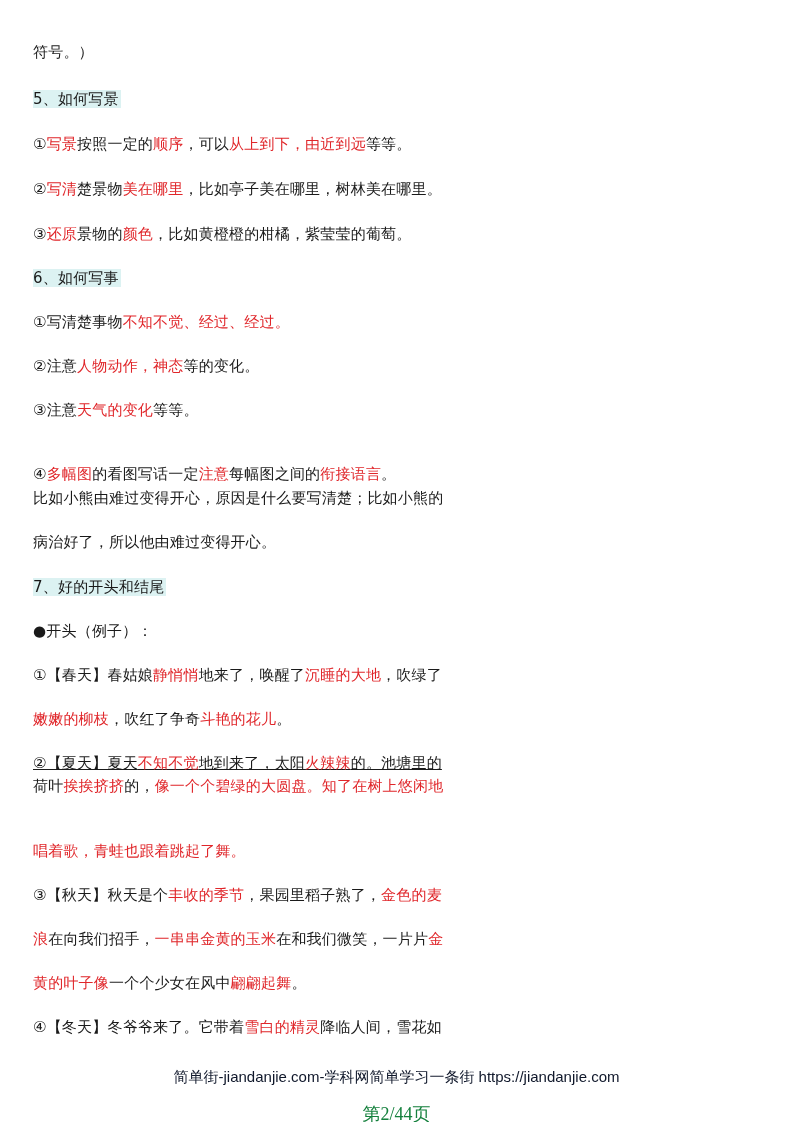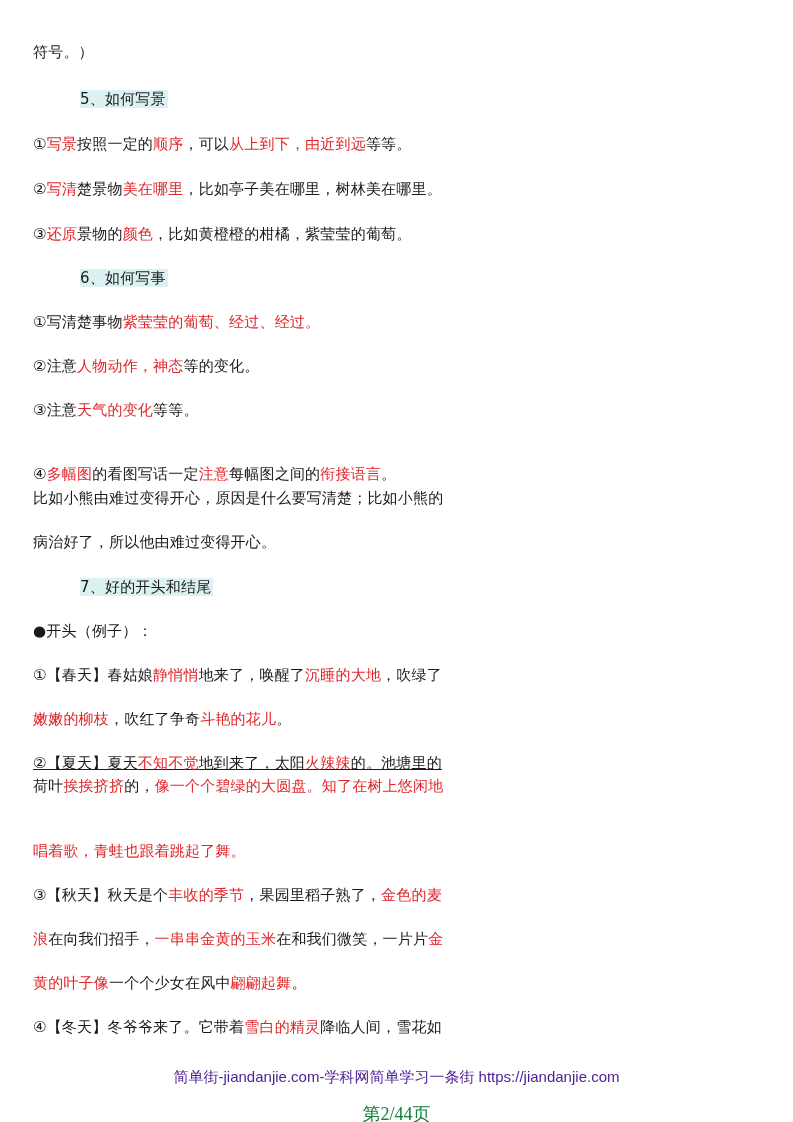--- a/index.html
+++ b/index.html
@@ -8,43 +8,43 @@
     font-family: "DejaVu Sans", "Liberation Sans", sans-serif;
     color: #1a1a1a;
   }
   .page { position: absolute; left: 33px; top: 0; width: 730px; }
   .line {
     position: absolute; left: 0; white-space: nowrap;
     font-size: 15px; line-height: 44px; height: 44px;
     letter-spacing: 0.2px;
   }
   .heading {
-    background: #dcf2f2; padding: 0 2px 0 0; margin-left: 47px;
+    background: #dcf2f2; padding: 0 2px 0 0;
   }
   .red { color: #e0262a; }
   .footer-site {
     position: absolute; left: 0; width: 793px; top: 1068px; text-align: center;
-    font-size: 15px; color: #4c1d95; font-family: "Liberation Sans", sans-serif;
+    font-size: 15px; color: #0f172a; font-family: "Liberation Sans", sans-serif;
   }
   .footer-page {
     position: absolute; left: 0; width: 793px; top: 1102px; text-align: center;
     font-size: 18px; color: #15803d; font-family: "Liberation Serif", serif;
   }
 </style>
 </head>
 <body>
 
 <div class="page" id="page">
     <div class="line" style="top: 30px;"><span><span>符号。）</span></span></div>
     <div class="line" style="top: 77px;"><span class="heading"><span>5、如何写景</span></span></div>
     <div class="line" style="top: 122px;"><span><span>①</span><span class="red">写景</span><span>按照一定的</span><span class="red">顺序</span><span>，可以</span><span class="red">从上到下，由近到远</span><span>等等。</span></span></div>
     <div class="line" style="top: 167px;"><span><span>②</span><span class="red">写清</span><span>楚景物</span><span class="red">美在哪里</span><span>，比如亭子美在哪里，树林美在哪里。</span></span></div>
     <div class="line" style="top: 212px;"><span><span>③</span><span class="red">还原</span><span>景物的</span><span class="red">颜色</span><span>，比如黄橙橙的柑橘，紫莹莹的葡萄。</span></span></div>
     <div class="line" style="top: 256px;"><span class="heading"><span>6、如何写事</span></span></div>
-    <div class="line" style="top: 300px;"><span><span>①写清楚事物</span><span class="red">紫莹莹的葡萄、经过、经过。</span></span></div>
+    <div class="line" style="top: 300px;"><span><span>①写清楚事物</span><span class="red">不知不觉、经过、经过。</span></span></div>
     <div class="line" style="top: 344px;"><span><span>②注意</span><span class="red">人物动作，神态</span><span>等的变化。</span></span></div>
     <div class="line" style="top: 388px;"><span><span>③注意</span><span class="red">天气的变化</span><span>等等。</span></span></div>
     <div class="line" style="top: 452px; text-align: right;"><span><span>④</span><span class="red">多幅图</span><span>的看图写话一定</span><span class="red">注意</span><span>每幅图之间的</span><span class="red">衔接语言</span><span>。</span></span></div>
     <div class="line" style="top: 476px;"><span><span>比如小熊由难过变得开心，原因是什么要写清楚；比如小熊的</span></span></div>
     <div class="line" style="top: 520px;"><span><span>病治好了，所以他由难过变得开心。</span></span></div>
     <div class="line" style="top: 565px;"><span class="heading"><span>7、好的开头和结尾</span></span></div>
     <div class="line" style="top: 609px;"><span><span>●开头（例子）：</span></span></div>
     <div class="line" style="top: 653px;"><span><span>①【春天】春姑娘</span><span class="red">静悄悄</span><span>地来了，唤醒了</span><span class="red">沉睡的大地</span><span>，吹绿了</span></span></div>
     <div class="line" style="top: 697px;"><span><span class="red">嫩嫩的柳枝</span><span>，吹红了争奇</span><span class="red">斗艳的花儿</span><span>。</span></span></div>
     <div class="line" style="top: 741px; text-decoration: underline;"><span><span>②【夏天】夏天</span><span class="red">不知不觉</span><span>地到来了，太阳</span><span class="red">火辣辣</span><span>的。池塘里的</span></span></div>

